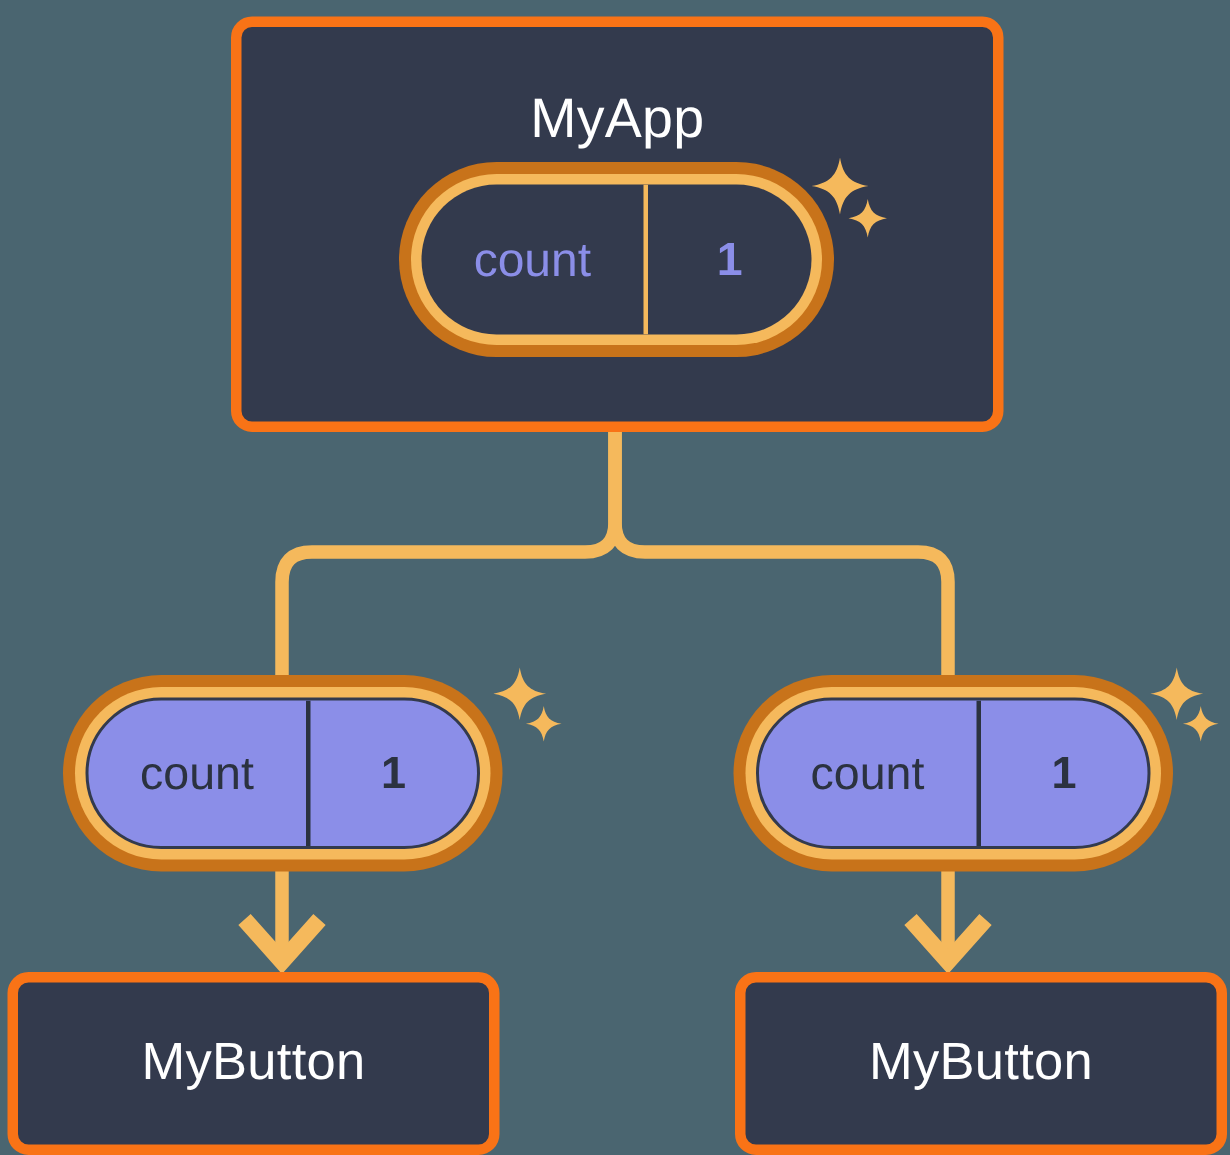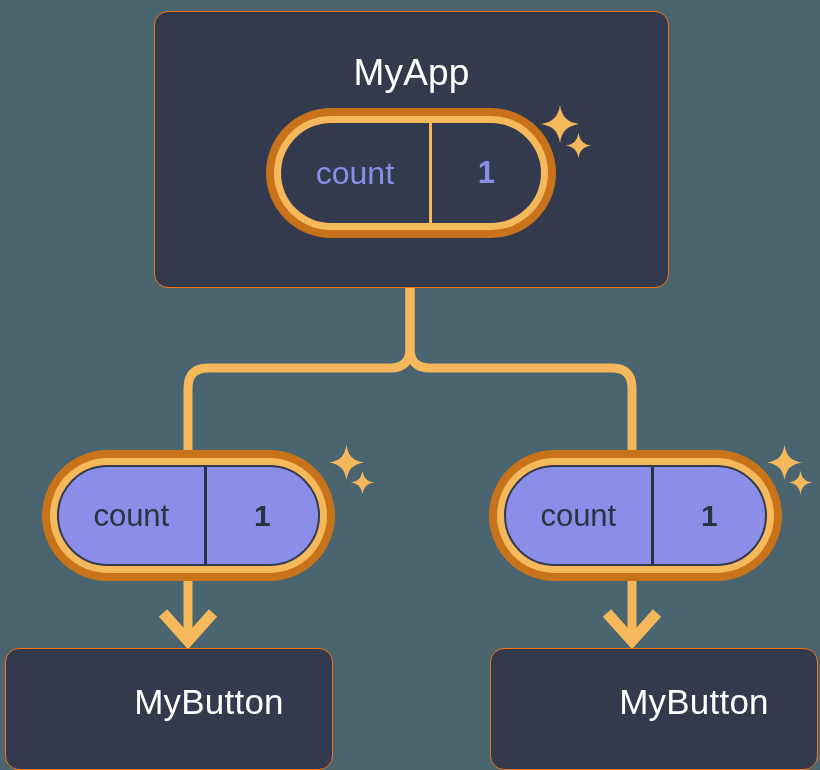--- a/index.html
+++ b/index.html
@@ -21,21 +21,21 @@
     position: absolute;
     left: 0; top: 0;
     width: 820px; height: 770px;
     pointer-events: none;
   }
 
   
   .node-box {
     position: absolute;
     background: #333a4d;
-    border: 1px solid #f97316;
+    border: 7px solid #f97316;
     border-radius: 14px;
     box-sizing: border-box;
   }
   .node-title {
     position: absolute;
     left: 0;
     width: 100%;
     text-align: center;
     color: #ffffff;
     font-weight: 400;
@@ -54,21 +54,20 @@
 
   .button-box {
     width: 328px; height: 122px;
     top: 648px;
   }
   #button-box-left  { left: 5px; }
   #button-box-right { left: 490px; }
   .button-title {
     top: 33px;
     font-size: 35px;
-    padding-left: 40px;
   }
 
   
   .pill {
     position: absolute;
     box-sizing: border-box;
     border-radius: 999px;
     display: flex;
     align-items: stretch;
     

